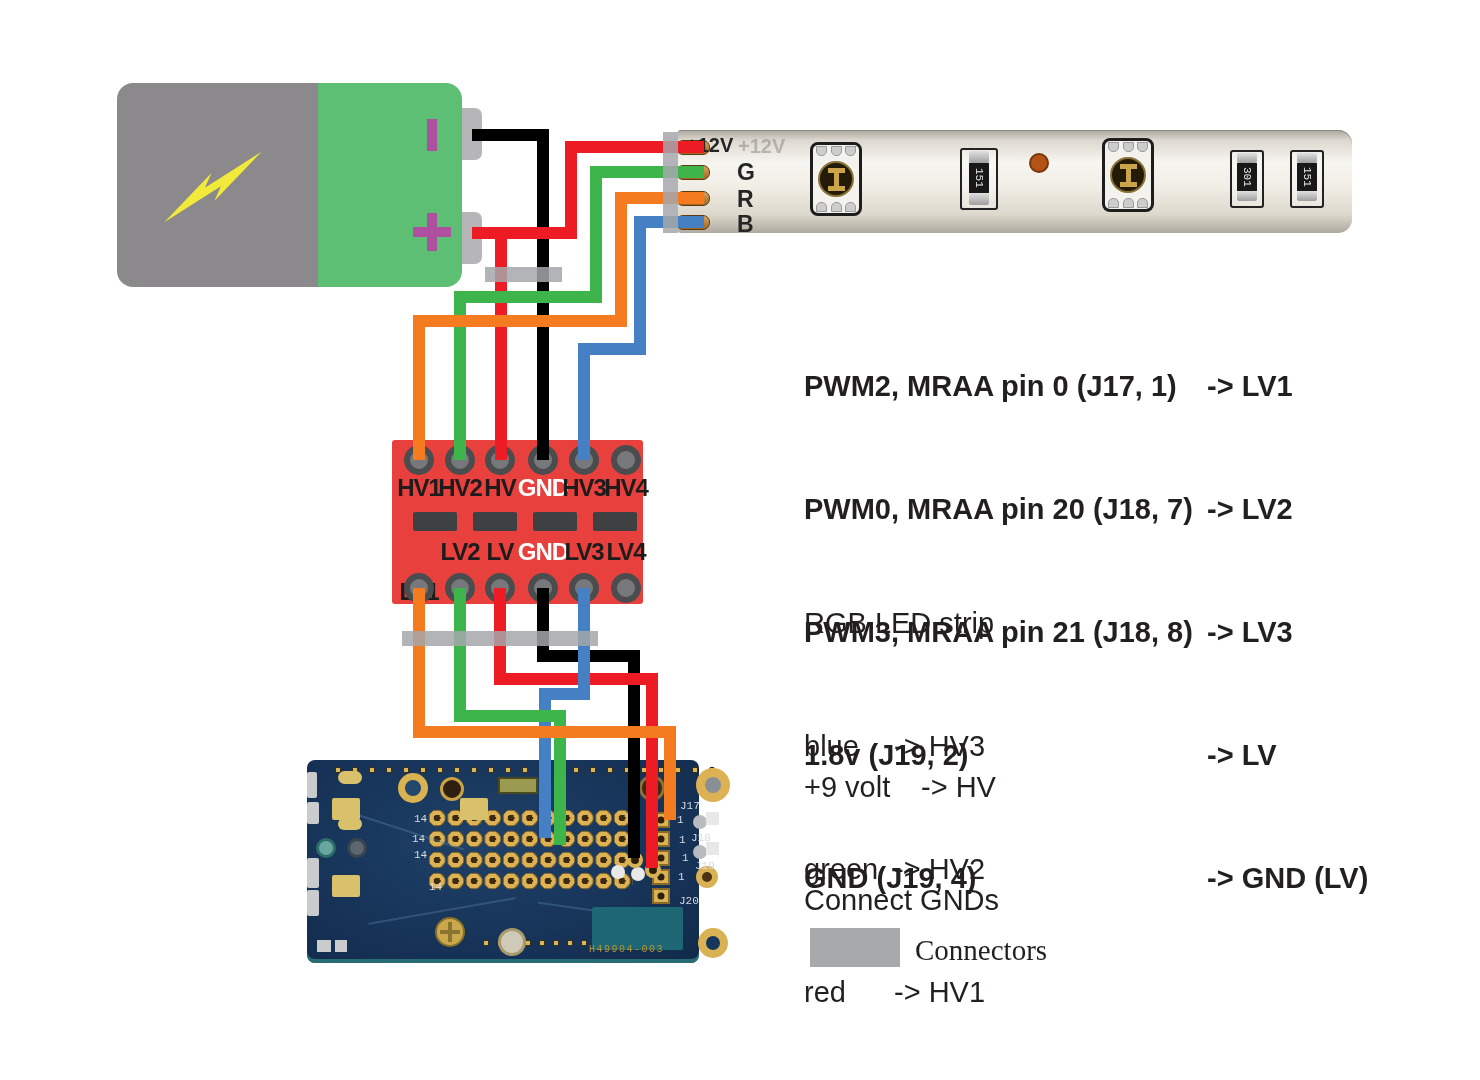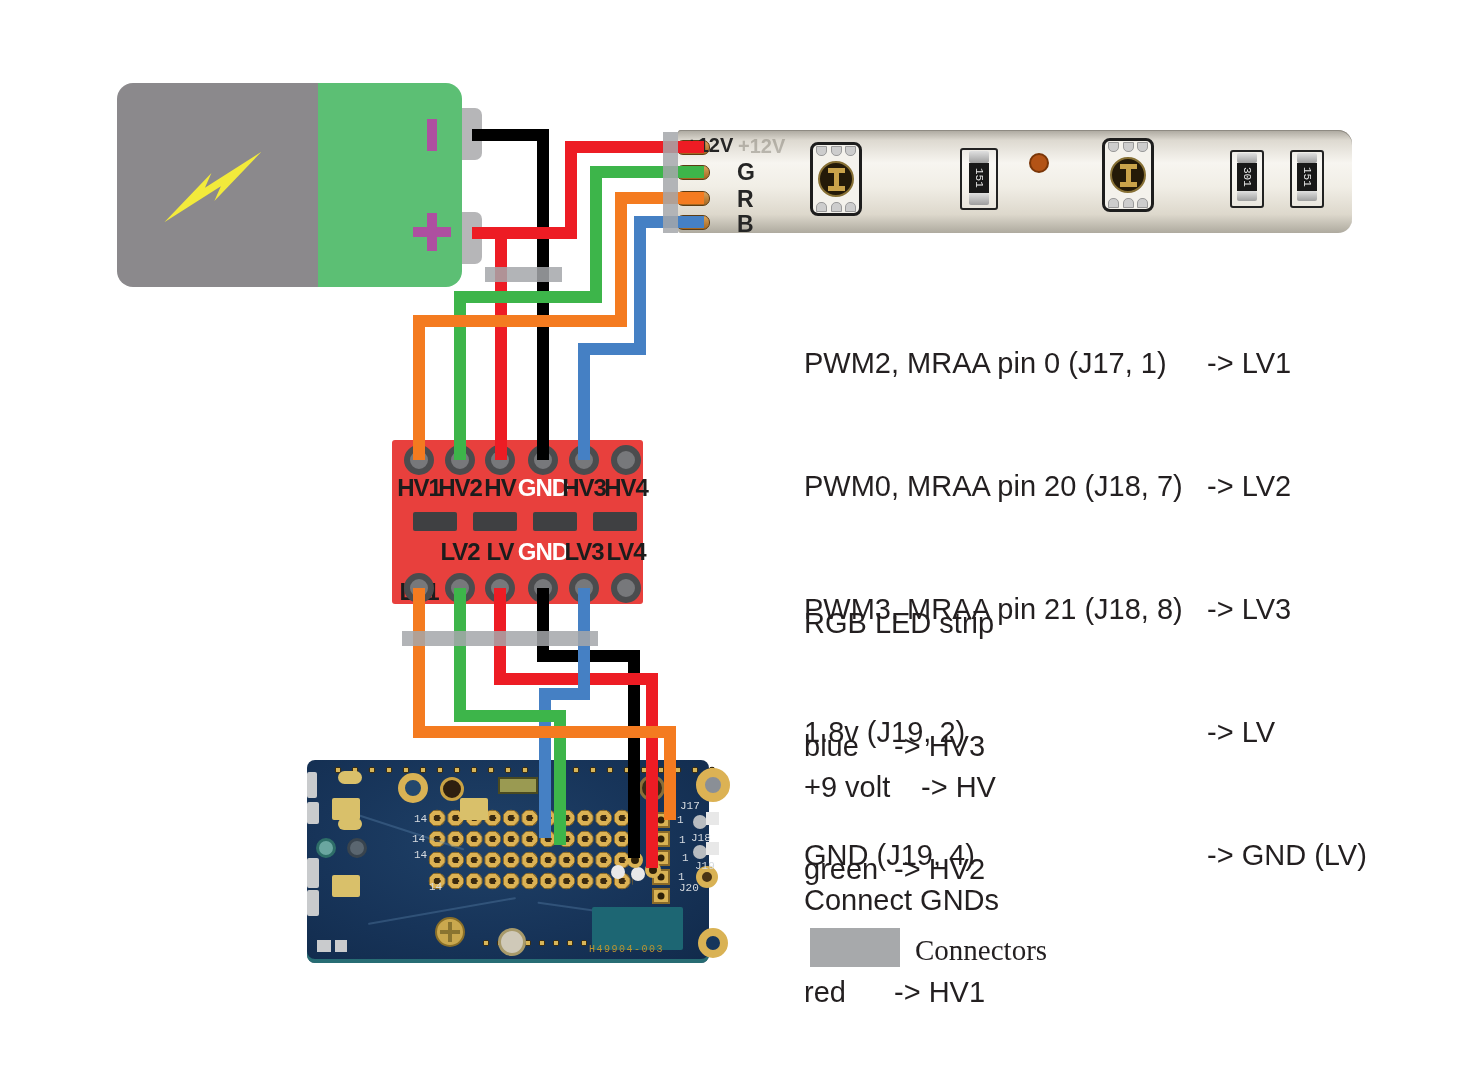--- a/index.html
+++ b/index.html
@@ -45,21 +45,21 @@
   .ls-pad{position:absolute;width:30px;height:30px;border-radius:50%;background:#77787b;
     border:6px solid #4b4c4e;box-sizing:border-box;transform:translate(-50%,-50%);}
   .ls-label{position:absolute;transform:translateX(-50%);font-size:24px;font-weight:600;
     letter-spacing:-1px;color:#1c1c1c;white-space:nowrap;}
   .ls-label.white{color:#ffffff;}
   .ls-rect{position:absolute;width:44px;height:19px;background:#3f4042;border-radius:2px;top:72px;}
 
   
   .pcb{position:absolute;left:307px;top:760px;width:392px;height:203px;border-radius:8px;z-index:2;
     background:radial-gradient(ellipse at 45% 40%,#1f4168 0%,#173459 55%,#112a4b 100%);
-    box-shadow:inset 0 -4px 0 rgba(45,125,125,0.8);padding-left:10px;}
+    box-shadow:inset 0 -4px 0 rgba(45,125,125,0.8);}
   .pinrow{position:absolute;left:23px;top:5px;width:390px;height:10px;
     background-image:radial-gradient(circle at 8px 5px,#d8b659 0 2.4px,#3b2e12 2.4px 3.2px,transparent 3.6px);
     background-size:17px 10px;background-repeat:repeat-x;}
   .padgrid{position:absolute;left:121px;top:48px;width:205px;height:84px;
     background-image:radial-gradient(circle at 9px 10px,#3b2a10 0 3.5px,#dcb254 3.5px 7.5px,#8a6a28 7.5px 8.2px,transparent 8.6px);
     background-size:18.5px 21px;}
   .botdots{position:absolute;left:173px;top:178px;width:110px;height:10px;
     background-image:radial-gradient(circle at 6px 5px,#d8b659 0 2.2px,#3b2e12 2.2px 3px,transparent 3.4px);
     background-size:14px 10px;background-repeat:repeat-x;}
   .pcb-label{position:absolute;color:#d6dbe0;font-size:11px;font-family:"Liberation Mono",monospace;line-height:11px;}
@@ -270,21 +270,21 @@
     <div class="ring" style="left:320px;top:92px;width:16px;height:16px;border:4px solid #d9b254;background:#2e2008;"></div>
     <div class="ring" style="left:338px;top:102px;width:16px;height:16px;border:4px solid #d9b254;background:#2e2008;"></div>
 
     <div class="pcb-label" style="left:373px;top:41px;">J17</div>
     <div class="pcb-label" style="left:370px;top:55px;">1</div>
     <div class="pcb-label" style="left:372px;top:75px;">1</div>
     <div class="pcb-label" style="left:384px;top:73px;">J18</div>
     <div class="pcb-label" style="left:375px;top:93px;">1</div>
     <div class="pcb-label" style="left:388px;top:101px;">J19</div>
     <div class="pcb-label" style="left:371px;top:112px;">1</div>
-    <div class="pcb-label" style="left:372px;top:123px;">J20</div>
+    <div class="pcb-label" style="left:372px;top:136px;">J20</div>
     <div class="pcb-label" style="left:107px;top:54px;">14</div>
     <div class="pcb-label" style="left:105px;top:74px;">14</div>
     <div class="pcb-label" style="left:107px;top:90px;">14</div>
     <div class="pcb-label" style="left:122px;top:122px;">14</div>
 
     <div class="sq" style="left:285px;top:147px;width:91px;height:43px;background:#1d6673;border-radius:2px;"></div>
     <div class="pcb-label" style="left:282px;top:184px;font-size:10px;letter-spacing:1.5px;color:#bd9330;">H49904-003</div>
   </div>
 
   <svg id="wires" width="1480" height="1080" viewBox="0 0 1480 1080">
@@ -300,21 +300,21 @@
       <path d="M460 588 V716 H560 V845" stroke="#3db54a"></path>
       <path d="M704 198 H621 V321 H419 V460" stroke="#f47b20"></path>
       <path d="M419 588 V732 H670 V820" stroke="#f47b20"></path>
     </g>
   </svg>
 
   <div class="conn" style="left:485px;top:267px;width:77px;height:15px;"></div>
   <div class="conn" style="left:663px;top:132px;width:15px;height:101px;"></div>
   <div class="conn" style="left:402px;top:631px;width:196px;height:15px;"></div>
 
-  <div class="anno" style="left:804px;top:261px;">
+  <div class="anno" style="left:804px;top:284px;font-weight:bold;">
     <div class="maprow"><span>PWM2, MRAA pin 0 (J17, 1)</span><span>-&gt; LV1</span></div>
     <div class="maprow"><span>PWM0, MRAA pin 20 (J18, 7)</span><span>-&gt; LV2</span></div>
     <div class="maprow"><span>PWM3, MRAA pin 21 (J18, 8)</span><span>-&gt; LV3</span></div>
     <div class="maprow"><span>1.8v (J19, 2)</span><span>-&gt; LV</span></div>
     <div class="maprow"><span>GND (J19, 4)</span><span>-&gt; GND (LV)</span></div>
   </div>
 
   <div class="anno" style="left:804px;top:521px;">
     <div>RGB LED strip</div>
     <div class="rgbrow"><span>blue</span><span>-&gt; HV3</span></div>

